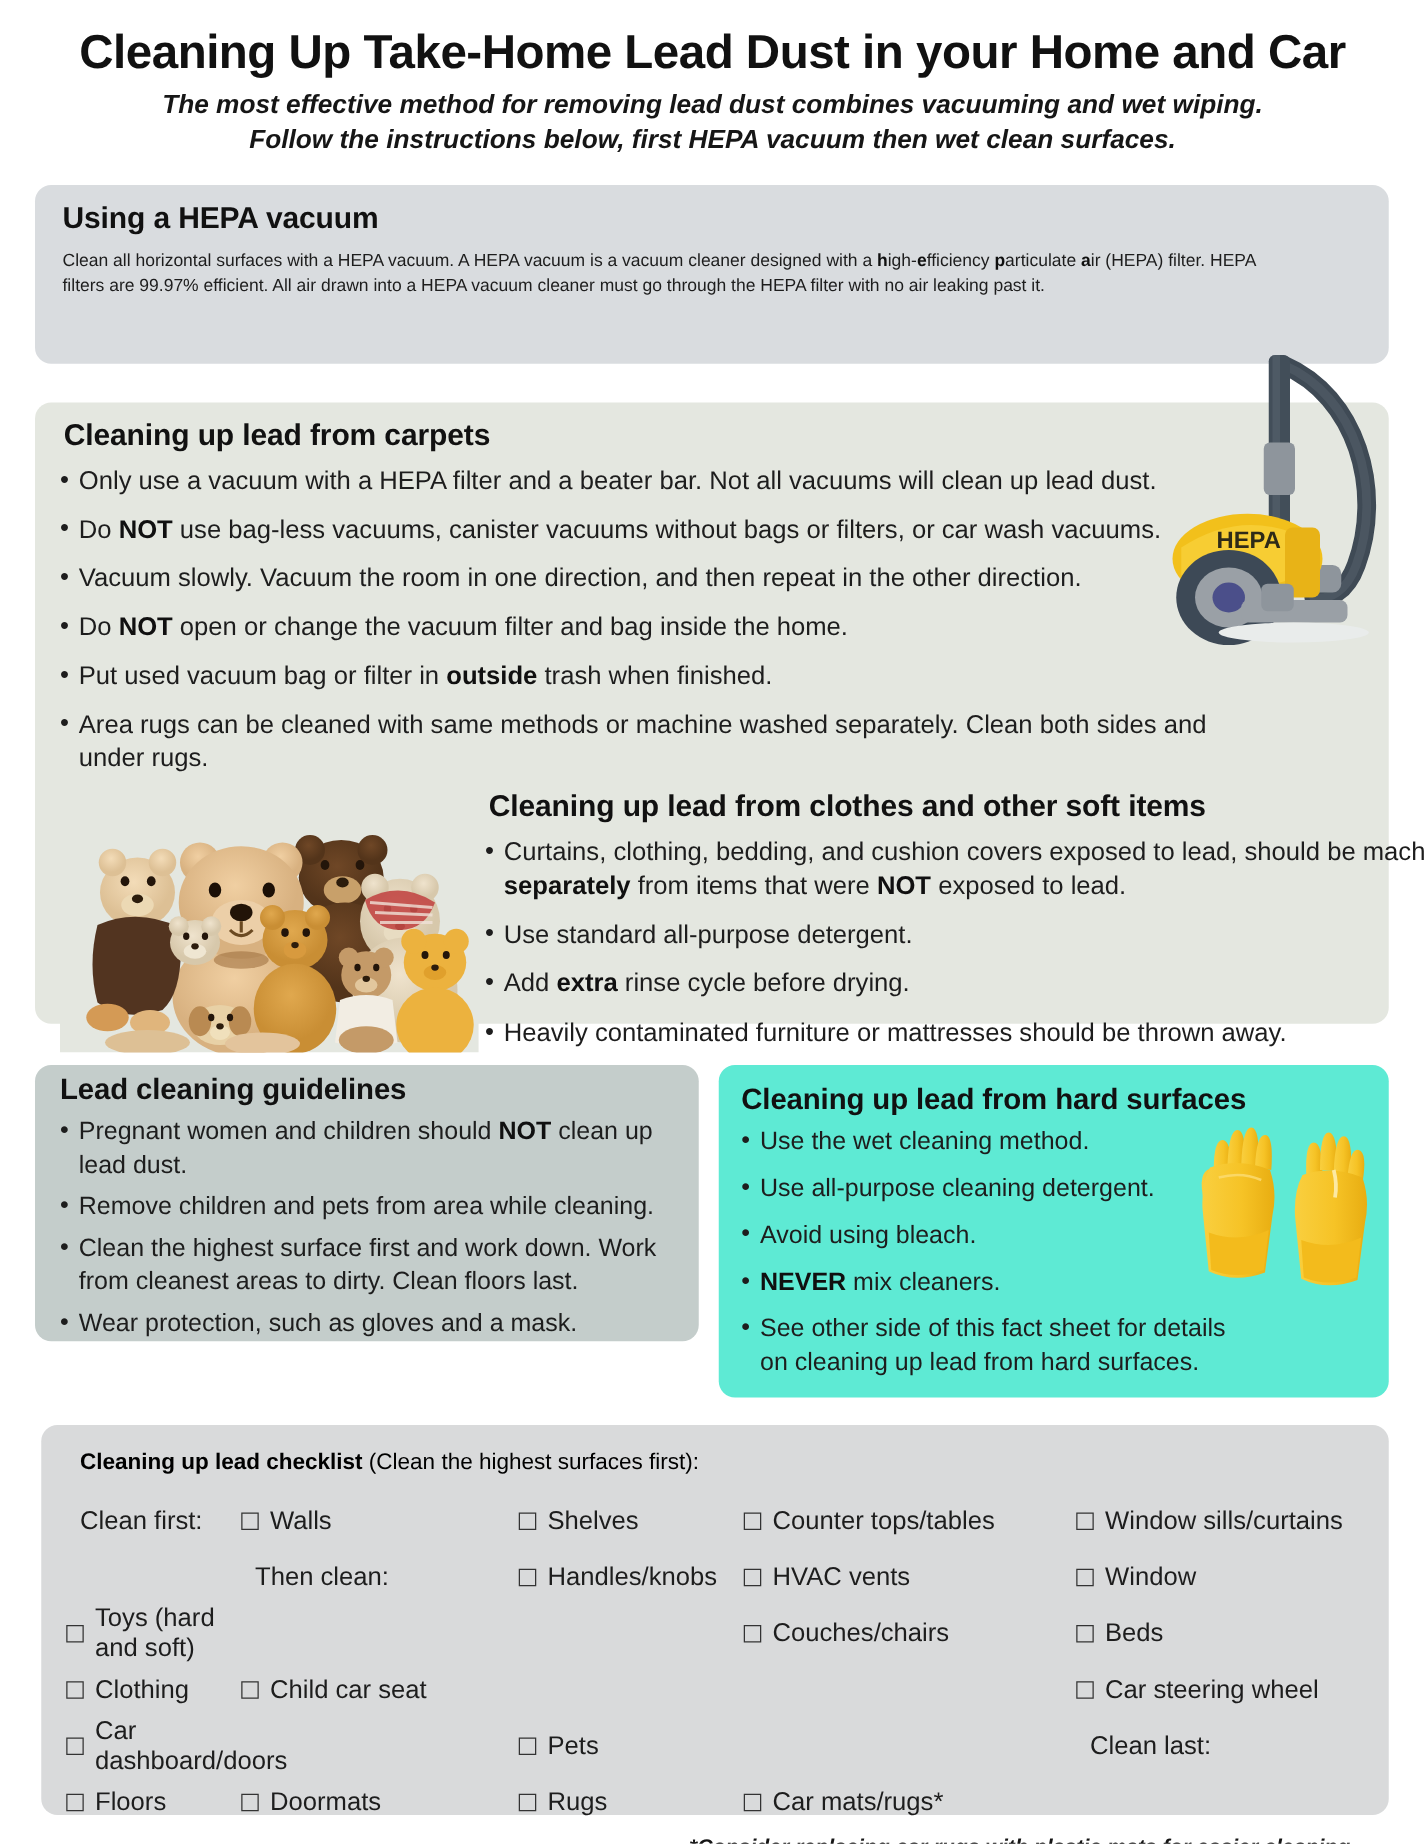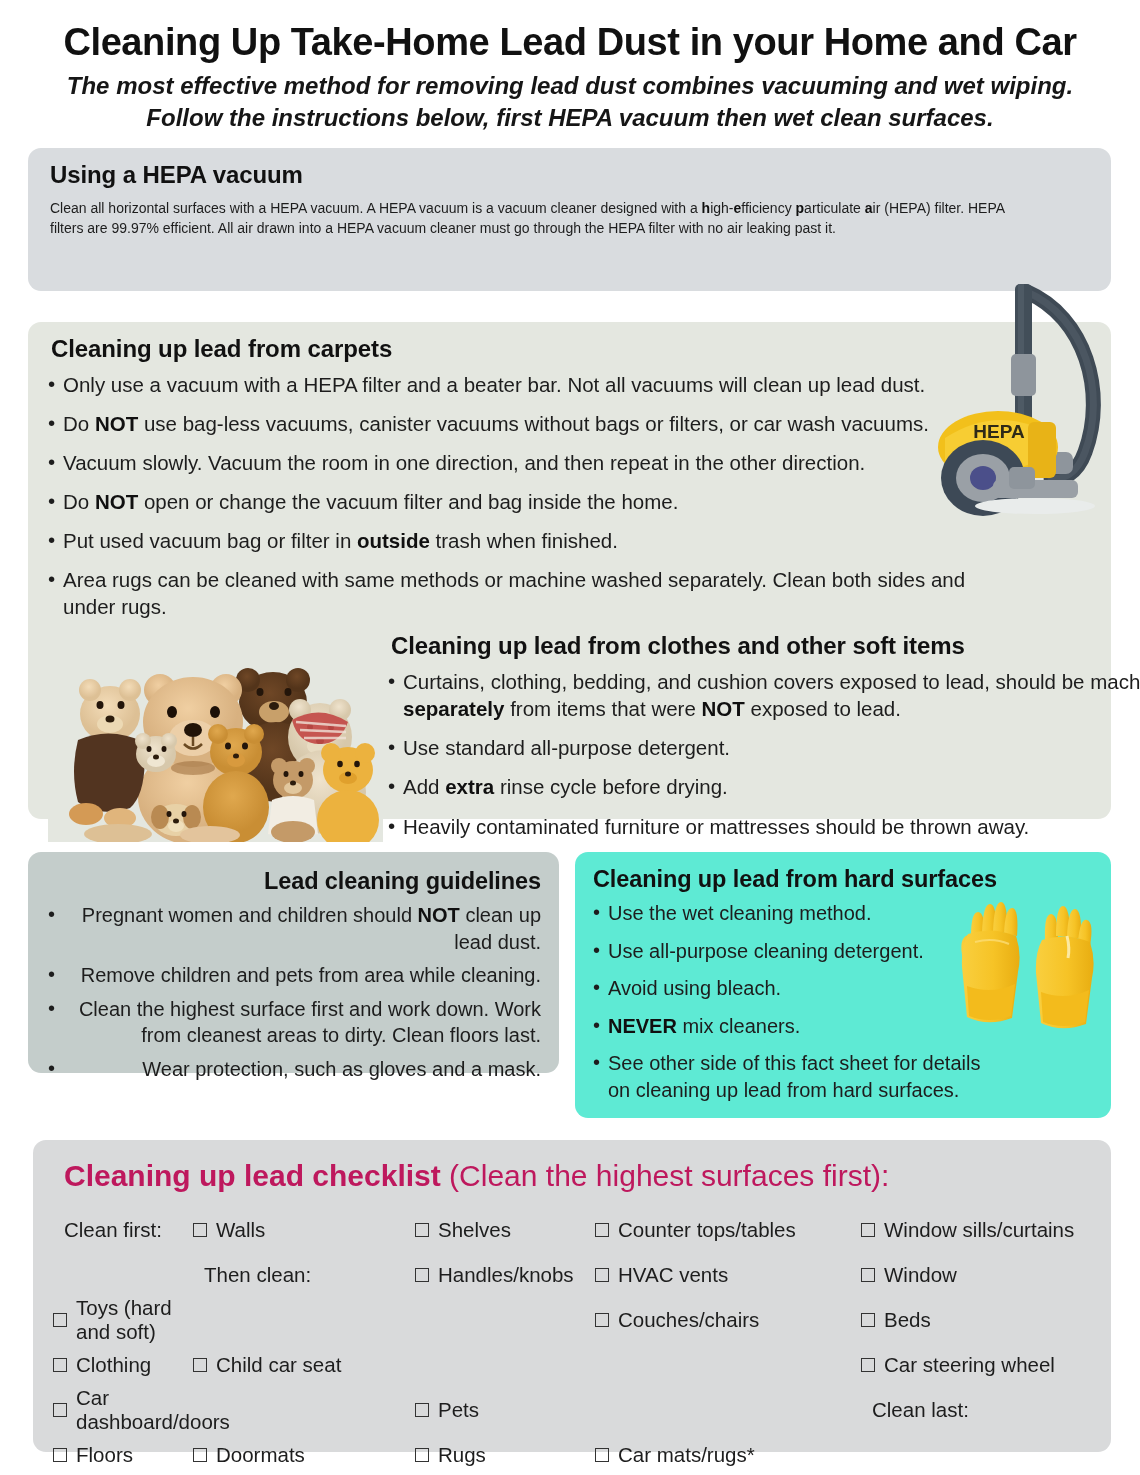--- a/index.html
+++ b/index.html
@@ -16,21 +16,21 @@
   
   .header { padding: 22px 24px 0 24px; text-align: center; }
   .doc-title {
     font-size: 38px;
     font-weight: bold;
     letter-spacing: -0.4px;
     line-height: 1.08;
     color: #111;
   }
   .doc-sub {
-    font-size: 24px;
+    font-size: 21px;
     font-style: italic;
     font-weight: bold;
     line-height: 1.32;
     color: #161616;
     margin-top: 7px;
     padding: 0 22px;
   }
 
   
   .box {
@@ -96,22 +96,21 @@
   
   .vacuum {
     position: absolute; left: 935px; top: 262px; width: 190px; height: 275px;
     z-index: 5;
   }
 
   
   #box-guidelines {
     left: 28px; top: 852px; width: 531px; height: 221px;
     background: #c4cdcb;
-    padding: 16px 18px 0 20px;
-    text-align: right;
+    padding: 6px 18px 0 20px;
   }
   #box-guidelines .box-title { margin-bottom: 7px; font-size: 23.5px; }
   #box-guidelines ul.bullets > li { margin-bottom: 7px; font-size: 20px; line-height: 1.33; }
 
   
   #box-hard {
     left: 575px; top: 852px; width: 536px; height: 266px;
     background: #5eead4;
     padding: 14px 18px 0 18px;
   }
@@ -119,21 +118,21 @@
   #box-hard ul.bullets { width: 400px; }
   #box-hard ul.bullets > li { margin-bottom: 11px; font-size: 20px; line-height: 1.33; }
   .gloves { position: absolute; right: 12px; top: 42px; width: 150px; height: 140px; }
 
   
   #box-checklist {
     left: 33px; top: 1140px; width: 1078px; height: 312px;
     background: #d9dadb;
     padding: 19px 20px 0 20px;
   }
-  .chk-head { font-size: 30px; color: #be185d; margin: 0 0 14px 11px; }
+  .chk-head { font-size: 18px; color: #000000; margin: 0 0 14px 11px; }
   .chk-head .lead { font-weight: bold; }
   .chk-grid { display: grid; grid-template-columns: 140px 222px 180px 266px auto; row-gap: 0; }
   .chk-grid .cell {
     font-size: 20.5px; color: #1d1d1d; height: 45px;
     display: flex; align-items: center;
   }
   .chk-grid .rowlabel { padding-left: 11px; }
   .cbox {
     display: inline-block; width: 14px; height: 14px;
     border: 1.8px solid #333; margin-right: 9px; flex: 0 0 auto;

